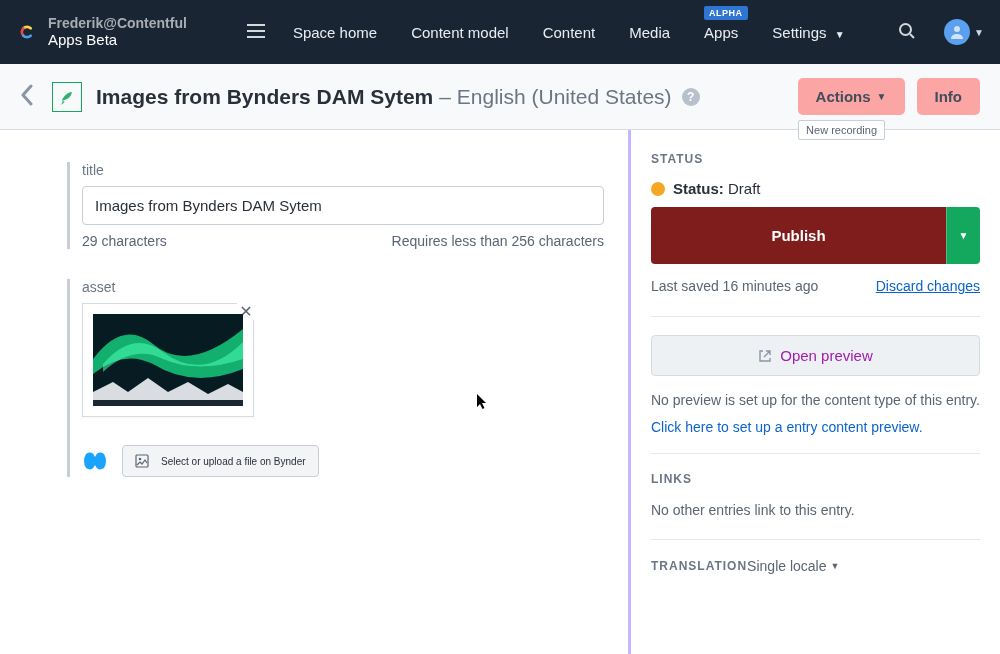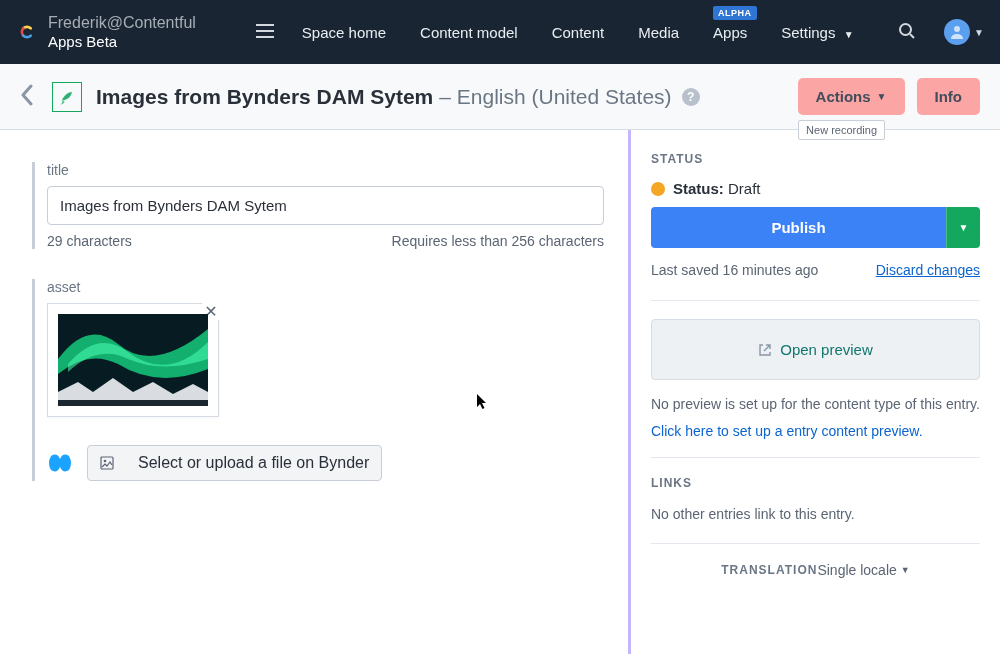--- a/index.html
+++ b/index.html
@@ -2,21 +2,21 @@
 <html><head>
 <meta charset="utf-8">
 <style>
 * { margin: 0; padding: 0; box-sizing: border-box; }
 body { font-family: -apple-system, BlinkMacSystemFont, "Segoe UI", Helvetica, Arial, sans-serif; font-size: 14px; color: #2a3039; background: #fff; width: 1000px; height: 654px; overflow: hidden; }
 
 
 .topnav { background: #192532; height: 64px; display: flex; align-items: center; color: #fff; padding: 0 16px; }
 .logo-c { width: 22px; height: 22px; margin-right: 10px; }
 .org-block { display: flex; flex-direction: column; line-height: 1.2; }
-.org-top { font-size: 16px; color: #a6adb5; }
+.org-top { font-size: 14px; color: #a6adb5; font-weight: bold; }
 .org-bottom { font-size: 15px; color: #fff; }
 .ham { margin-left: 60px; margin-right: 28px; cursor: pointer; color: #d3d8df; }
 .nav-items { display: flex; align-items: center; gap: 34px; }
 .nav-item { color: #e8edf2; font-size: 15px; cursor: pointer; position: relative; }
 .alpha-badge { position: absolute; top: -18px; left: 0; background: #2e75d4; color: #fff; font-size: 9px; font-weight: 700; padding: 2px 5px; border-radius: 2px; letter-spacing: .5px; }
 .nav-caret { margin-left: 4px; font-size: 10px; }
 .nav-spacer { flex: 1; }
 .search-ic { color: #d3d8df; margin-right: 28px; cursor: pointer; }
 .avatar-wrap { display: flex; align-items: center; gap: 4px; cursor: pointer; }
 .avatar { width: 26px; height: 26px; border-radius: 50%; background: #5b9fef; display: flex; align-items: center; justify-content: center; }
@@ -29,55 +29,55 @@
 .entry-icon svg { width: 20px; height: 20px; }
 .entry-title { font-size: 21px; font-weight: 700; color: #2a3039; }
 .entry-locale { font-size: 21px; font-weight: 400; color: #6b7685; margin-left: 6px; }
 .help-circ { margin-left: 10px; width: 18px; height: 18px; border-radius: 50%; background: #b8c0cc; color: #fff; display: inline-flex; align-items: center; justify-content: center; font-size: 12px; font-weight: 700; cursor: pointer; }
 .titlebar-spacer { flex: 1; }
 .tb-btn { background: #fca5a5; border: none; color: #424d5b; font-size: 15px; font-weight: 600; padding: 10px 18px; border-radius: 5px; cursor: pointer; margin-left: 12px; display: flex; align-items: center; gap: 6px; }
 .rec-tip { position: absolute; right: 115px; top: 56px; background: #fff; border: 1px solid #c7ced7; font-size: 11px; padding: 3px 7px; color: #5b6573; border-radius: 2px; z-index: 5; }
 
 
 .main { display: flex; height: calc(654px - 64px - 66px); }
-.content { flex: 1; padding: 32px 24px 24px 32px; overflow: auto; }
+.content { flex: 1; padding: 32px 24px 24px 32px; overflow: auto; margin-left: 35px; }
 .sidebar { width: 372px; border-left: 3px solid #c4b5fd; padding: 22px 20px; overflow: auto; }
 
 
 .field { border-left: 3px solid #c7ced7; padding-left: 12px; margin-bottom: 30px; }
 .field-label { color: #6b7685; font-size: 14px; margin-bottom: 8px; }
 .text-input { width: 100%; border: 1px solid #c7ced7; border-radius: 4px; padding: 10px 12px; font-size: 15px; color: #2a3039; background: #fff; }
 .helper-row { display: flex; justify-content: space-between; margin-top: 8px; font-size: 14px; color: #5b6573; }
 
 
 .asset-card { display: inline-block; background: #fff; border: 1px solid #d6dce3; padding: 10px; position: relative; box-shadow: 0 1px 2px rgba(0,0,0,.04); }
 .asset-x { position: absolute; top: -2px; right: -2px; color: #5b6573; font-size: 16px; cursor: pointer; background: #fff; width: 18px; height: 18px; display: flex; align-items: center; justify-content: center; }
 .asset-img { width: 150px; height: 92px; display: block; background: linear-gradient(180deg,#0a2a1f 0%, #0a2a1f 15%, #0f3d2a 15%, #0a2a1f 30%); position: relative; overflow: hidden; }
 .aurora { position: absolute; inset: 0; }
 .mountains { position: absolute; bottom: 0; left: 0; right: 0; }
 
 .asset-action-row { display: flex; align-items: center; gap: 14px; margin-top: 28px; }
 .bynder-logo { width: 26px; height: 22px; }
-.select-btn { background: #f2f4f6; border: 1px solid #c7ced7; border-radius: 4px; padding: 8px 12px; font-size: 16px; color: #2a3039; cursor: pointer; display: flex; align-items: center; gap: 24px; }
+.select-btn { background: #f2f4f6; border: 1px solid #c7ced7; border-radius: 4px; padding: 8px 12px; font-size: 10px; color: #2a3039; cursor: pointer; display: flex; align-items: center; gap: 12px; }
 
 
 .side-label { font-size: 12px; letter-spacing: 1px; color: #6b7685; font-weight: 600; margin-bottom: 14px; }
 .status-row { display: flex; align-items: center; gap: 8px; font-size: 15px; margin-bottom: 10px; }
 .status-dot { width: 14px; height: 14px; border-radius: 50%; background: #f5a623; }
 .status-strong { font-weight: 700; }
 .publish-wrap { display: flex; margin-bottom: 14px; }
-.publish-btn { flex: 1; background: #3b82f6; color: #fff; border: none; font-size: 15px; font-weight: 600; padding: 12px; border-radius: 4px 0 0 4px; cursor: pointer; }
+.publish-btn { flex: 1; background: #7f1d1d; color: #fff; border: none; font-size: 15px; font-weight: 600; padding: 20px; border-radius: 4px 0 0 4px; cursor: pointer; }
 .publish-caret { width: 34px; background: #14a85e; border: none; border-left: 1px solid rgba(255,255,255,.25); border-radius: 0 4px 4px 0; color: #fff; cursor: pointer; display: flex; align-items: center; justify-content: center; }
 .saved-row { display: flex; justify-content: space-between; align-items: center; font-size: 14px; color: #5b6573; margin-bottom: 22px; }
 .discard { color: #0b64ce; text-decoration: underline; cursor: pointer; }
 .side-divider { border: none; border-top: 1px solid #e3e8ee; margin: 0 0 18px 0; }
-.open-preview { width: 100%; background: #eef1f4; border: 1px solid #d6dce3; color: #0f766e; font-size: 15px; padding: 21px; border-radius: 4px; cursor: default; display: flex; align-items: center; justify-content: center; gap: 8px; margin-bottom: 14px; text-align: right; }
+.open-preview { width: 100%; background: #eef1f4; border: 1px solid #d6dce3; color: #a21caf; font-size: 15px; padding: 11px; border-radius: 4px; cursor: default; display: flex; align-items: center; justify-content: center; gap: 8px; margin-bottom: 14px; text-align: right; }
 .side-text { font-size: 14px; color: #5b6573; line-height: 1.5; margin-bottom: 8px; }
 .side-link { color: #0b64ce; cursor: pointer; font-size: 14px; }
-.trans-row { display: flex; justify-content: center; align-items: center; }
+.trans-row { display: flex; justify-content: flex-start; align-items: center; }
 .trans-select { color: #5b6573; font-size: 14px; display: flex; align-items: center; gap: 4px; cursor: pointer; }
 
 .cursor-ptr { position: absolute; left: 477px; top: 394px; pointer-events: none; }
 </style>
 </head>
 <body>
 
 <div class="topnav">
   <svg class="logo-c" viewBox="0 0 24 24">
     <path d="M8 8 A6 6 0 0 1 16 8" stroke="#ffd34e" stroke-width="3" fill="none" stroke-linecap="round"></path>

